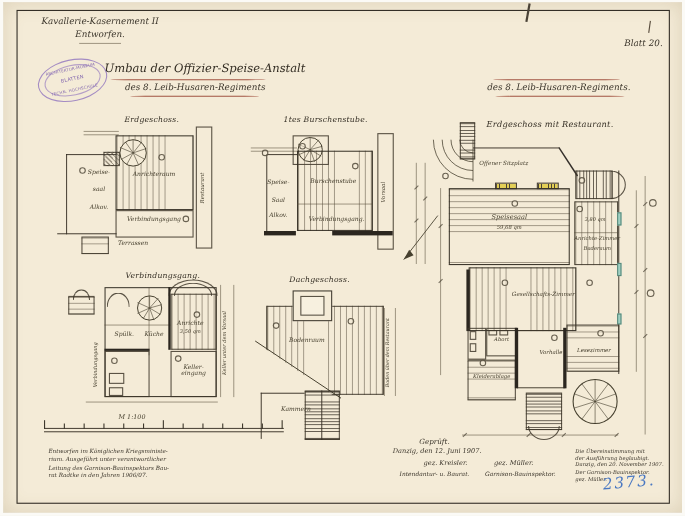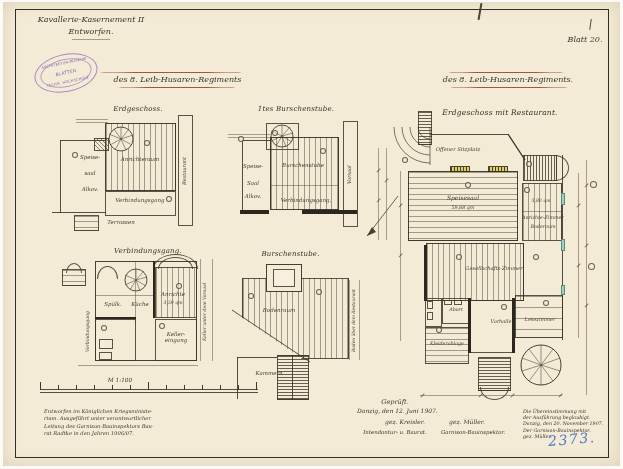--- a/index.html
+++ b/index.html
@@ -58,20 +58,21 @@
   <div class="lnl" style="left:72px;top:39px;width:38px;height:.9px;"></div>
 
   <div class="stamp">
     <div class="so"></div>
     <div class="si"></div>
     <div class="st" style="top:7px;">ARCHITEKTUR-MUSEUM</div>
     <div class="st" style="top:16px;font-size:4.4px;">BLATTEN</div>
     <div class="st" style="top:26px;">TECHN. HOCHSCHULE</div>
   </div>
 
+  <div class="hw abs" style="left:95px;top:56px;width:155px;font-size:10.5px;text-align:center;color:#332d23;">Umbau der Offizier-Speise-Anstalt</div>
   <div class="redul" style="left:100px;top:72px;width:142px;"></div>
   <div class="hw abs" style="left:105px;top:75px;width:145px;font-size:8px;text-align:center;">des 8. Leib-Husaren-Regiments</div>
   <div class="redul" style="left:118px;top:87px;width:118px;"></div>
   <div class="redul" style="left:448px;top:72px;width:116px;"></div>
   <div class="hw abs" style="left:438px;top:75px;width:140px;font-size:8px;text-align:center;">des 8. Leib-Husaren-Regiments.</div>
   <div class="redul" style="left:450px;top:87px;width:118px;"></div>
   <div class="hw abs" style="left:564px;top:35px;width:42px;font-size:8px;text-align:center;">Blatt 20.</div>
 
   <div class="plan" style="left:48px;top:100px;width:165px;height:142px;">
     <div class="pt" style="left:30px;top:5px;width:120px;">Erdgeschoss.</div>
@@ -187,21 +188,21 @@
     <div class="lnl" style="left:142px;top:16px;width:.9px;height:102px;"></div>
     <div class="lnl" style="left:154px;top:16px;width:.9px;height:102px;"></div>
     <div class="lb vt" style="left:144px;top:30px;height:78px;font-size:4.6px;">Keller unter dem Vorsaal</div>
     <div class="lnl" style="left:20px;top:122px;width:120px;height:.9px;"></div>
     <div class="pm" style="left:43px;top:82px;"></div>
     <div class="pm" style="left:101px;top:80px;"></div>
     <div class="pm" style="left:118px;top:40px;"></div>
   </div>
 
   <div class="plan" style="left:228px;top:245px;width:142px;height:158px;">
-    <div class="pt" style="left:5px;top:5px;width:115px;">Burschenstube.</div>
+    <div class="pt" style="left:5px;top:5px;width:115px;">Dachgeschoss.</div>
     <div class="bx jv" style="left:14px;top:33px;width:107px;height:81px;"></div>
     <svg class="abs" style="left:0;top:33px;" width="130" height="85" viewBox="0 0 130 85">
       <polygon points="0,30 80,85 0,85" fill="#f4ebd7"></polygon>
       <line x1="4" y1="32" x2="82" y2="84" stroke="#46402f" stroke-width="0.9"></line>
     </svg>
     <div class="bx2" style="left:38px;top:19px;width:36px;height:28px;background:#f4ebd7;"></div>
     <div class="bx" style="left:45px;top:24px;width:22px;height:18px;background:#f7f0df;"></div>
     <div class="lb" style="left:26px;top:62px;width:50px;">Bodenraum</div>
     <div class="lnl" style="left:121px;top:35px;width:.9px;height:80px;"></div>
     <div class="lnl" style="left:131px;top:35px;width:.9px;height:80px;"></div>

